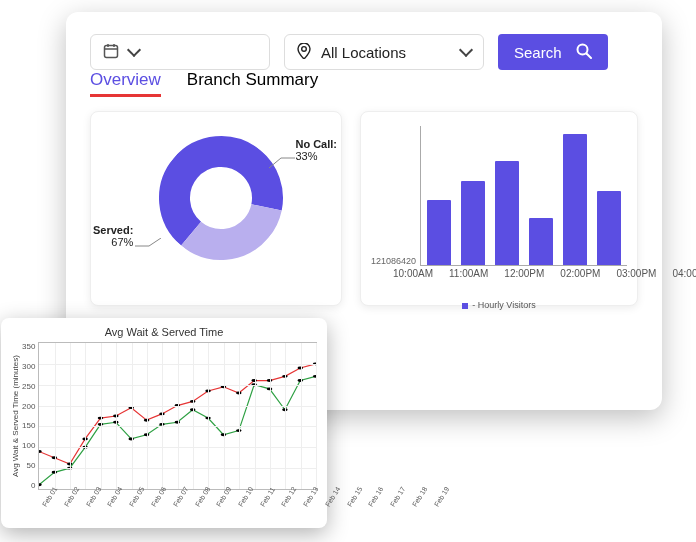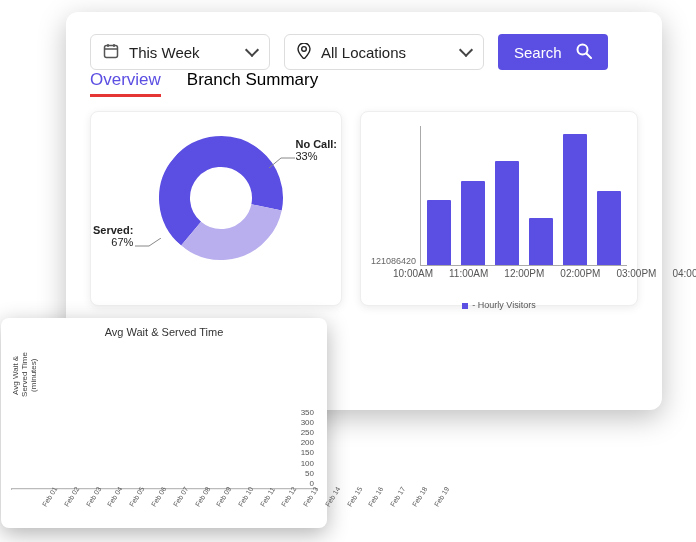--- a/index.html
+++ b/index.html
@@ -154,21 +154,21 @@
     left: 1px;
     top: 318px;
     width: 326px;
     height: 210px;
     background: #fff;
     border-radius: 8px;
     box-shadow: 0 6px 22px rgba(0,0,0,0.3);
     padding: 8px 10px 4px 10px;
   }
   .line-title { text-align: center; font-size: 11px; color: #333; padding-bottom: 4px;}
-  .line-stage { position: relative; height: 148px; display: flex; flex-direction: column; }
+  .line-stage { position: relative; height: 148px; display: flex; }
   .ylabel-rot {
     writing-mode: vertical-rl; transform: rotate(180deg);
     font-size: 8px; color: #444; text-align: center;
   }
   .y-axis-line {
     display: flex; flex-direction: column; justify-content: space-between;
     align-items: flex-end; height: 100%; padding: 0 3px 0 2px;
     font-size: 8px; color: #555;
   }
   .plot {
@@ -189,21 +189,20 @@
   <div class="controls">
     <div class="dd range">
       <span>
         <svg width="16" height="16" viewBox="0 0 16 16">
             <rect x="1.5" y="2.5" width="13" height="12" rx="2" fill="none" stroke="#555" stroke-width="1.5"></rect>
             <line x1="1.5" y1="6" x2="14.5" y2="6" stroke="#555" stroke-width="1.5"></line>
             <line x1="5" y1="1" x2="5" y2="4" stroke="#555" stroke-width="1.5"></line>
             <line x1="11" y1="1" x2="11" y2="4" stroke="#555" stroke-width="1.5"></line>
           </svg>
       </span>
-      <span class="label">This Week</span>
       <span class="chev"></span>
     </div>
     <div class="dd loc">
       <span>
         <svg width="14" height="16" viewBox="0 0 14 16">
             <path d="M7 0C3.7 0 1 2.6 1 5.8 1 10 7 16 7 16s6-6 6-10.2C13 2.6 10.3 0 7 0Zm0 8.2A2.3 2.3 0 1 1 7 3.6a2.3 2.3 0 0 1 0 4.6Z" fill="none" stroke="#222" stroke-width="1.4"></path>
           </svg>
       </span>
       <span class="label">All Locations</span>
       <span class="chev"></span>

